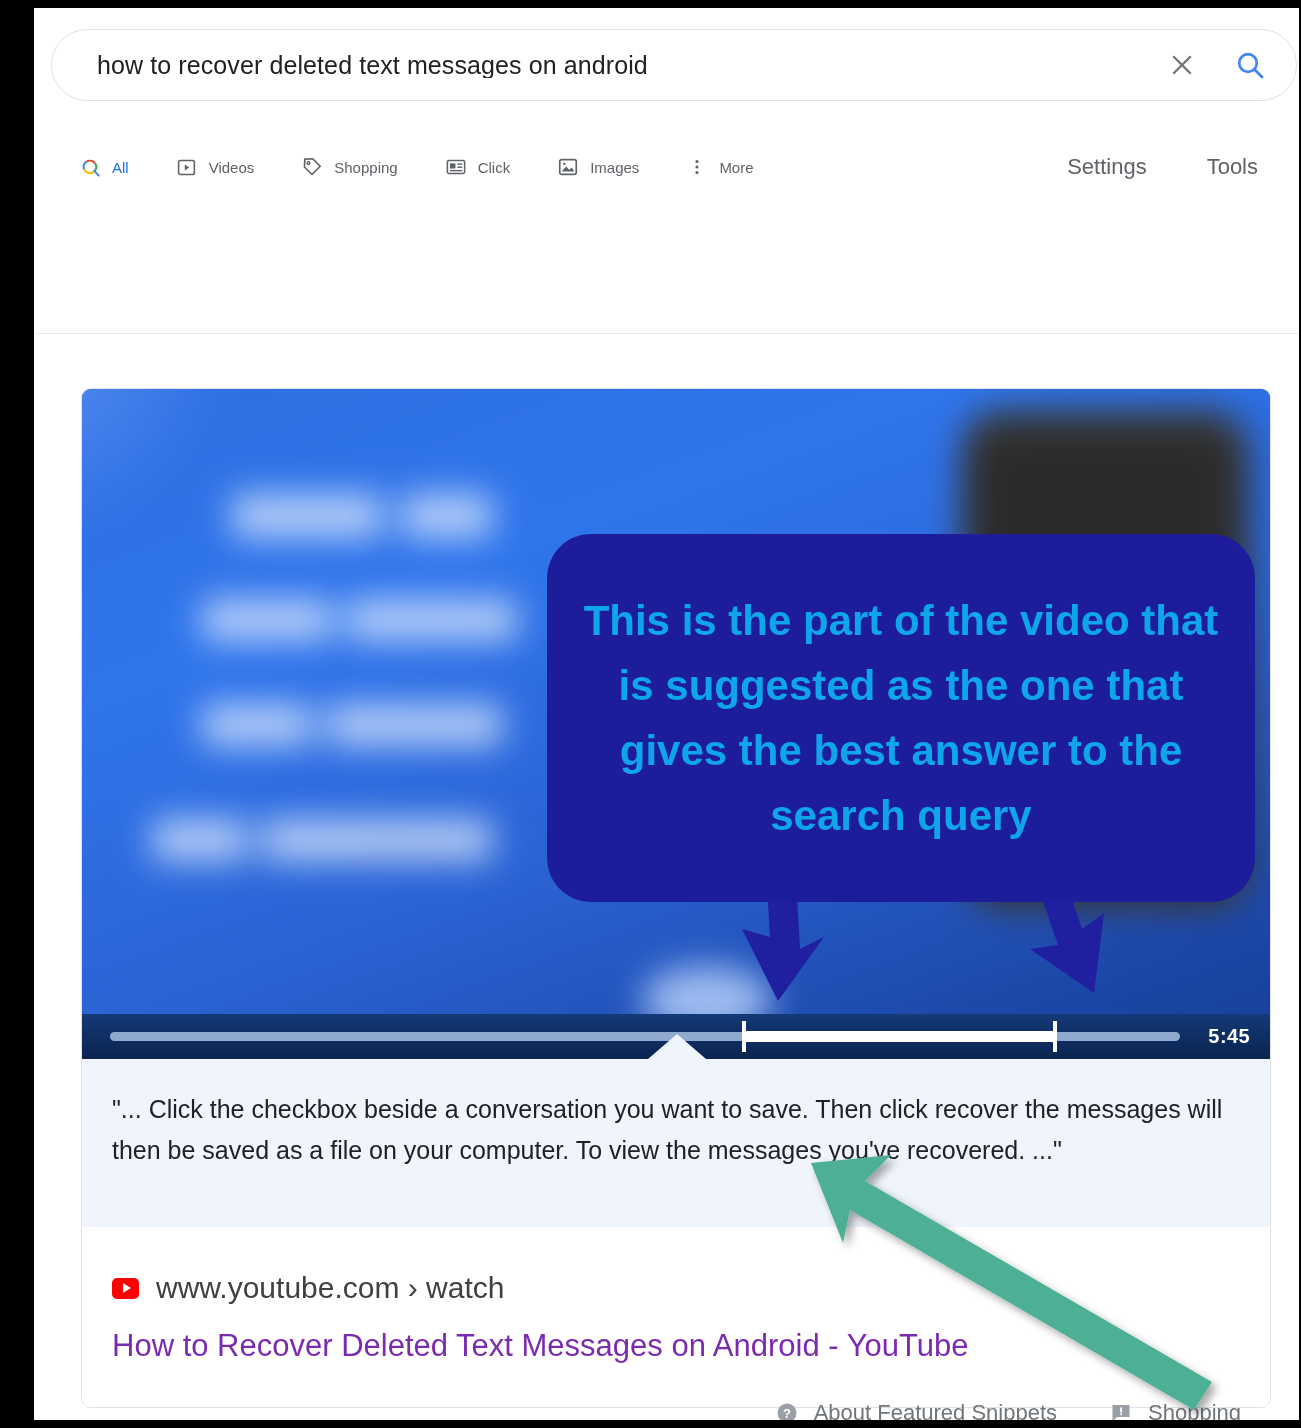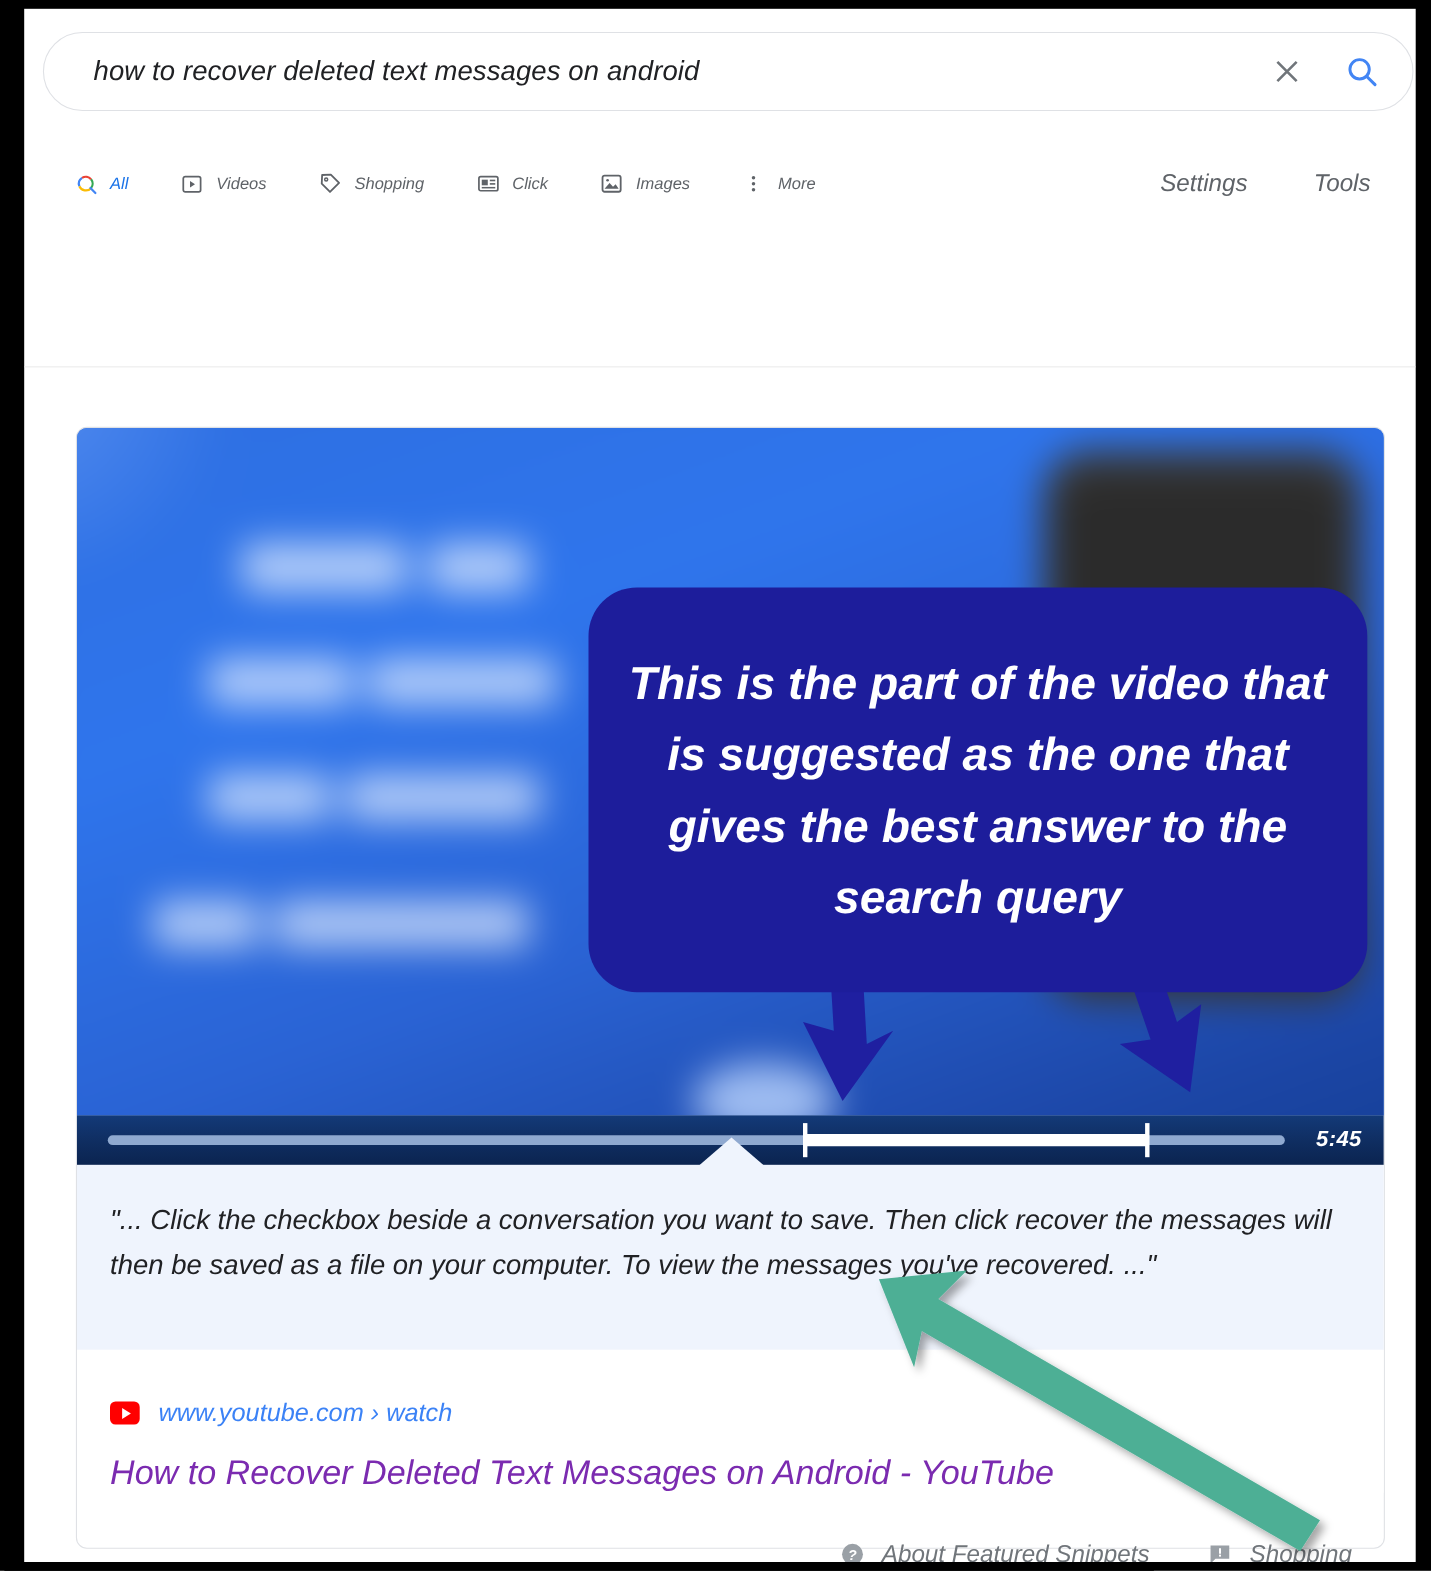--- a/index.html
+++ b/index.html
@@ -8,24 +8,23 @@
     width: 1301px;
     height: 1428px;
     background: #000000;
     font-family: "Liberation Sans", sans-serif;
     overflow: hidden;
   }
 
   
   .frame {
     position: absolute;
-    left: 4px; top: 0;
+    left: 16px; top: 0;
     width: 1045px; height: 1428px;
     background: #000;
-    font-style: italic;
   }
   .page {
     position: absolute;
     left: 18px; top: 8px;
     width: 1265px; height: 1412px;
     background: #ffffff;
     overflow: hidden;
   }
 
   
@@ -196,21 +195,21 @@
     width: 708px; height: 368px;
     background: #1d1d9b;
     border-radius: 44px;
     display: flex;
     align-items: center;
     justify-content: center;
     padding: 10px 34px;
     z-index: 6;
   }
   .callout-text {
-    color: #ffffff;
+    color: #0ea5e9;
     font-weight: bold;
     font-size: 42px;
     line-height: 1.55;
     text-align: center;
   }
   .callout-arrows {
     position: absolute;
     left: 0; top: 0;
     width: 1188px; height: 625px;
     z-index: 5;
@@ -300,22 +299,22 @@
     flex: 0 0 auto;
   }
   .yt-badge .tri {
     width: 0; height: 0;
     border-left: 8px solid #fff;
     border-top: 5px solid transparent;
     border-bottom: 5px solid transparent;
     margin-left: 2px;
   }
   .result-url {
-    font-size: 23px;
-    color: #3b82f6;
+    font-size: 30px;
+    color: #404040;
   }
   .result-title {
     font-size: 31px;
     color: #7b2bb0;
     line-height: 1.2;
     cursor: pointer;
     white-space: nowrap;
   }
 
   

